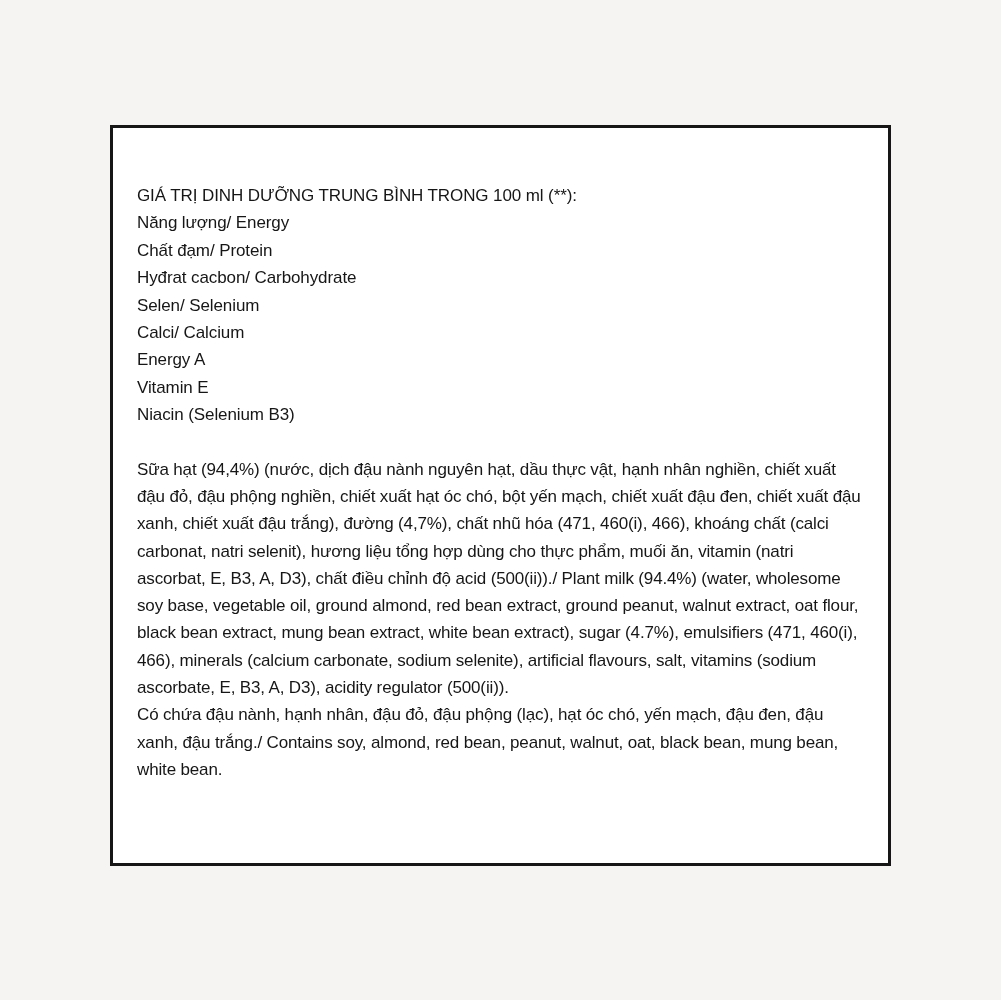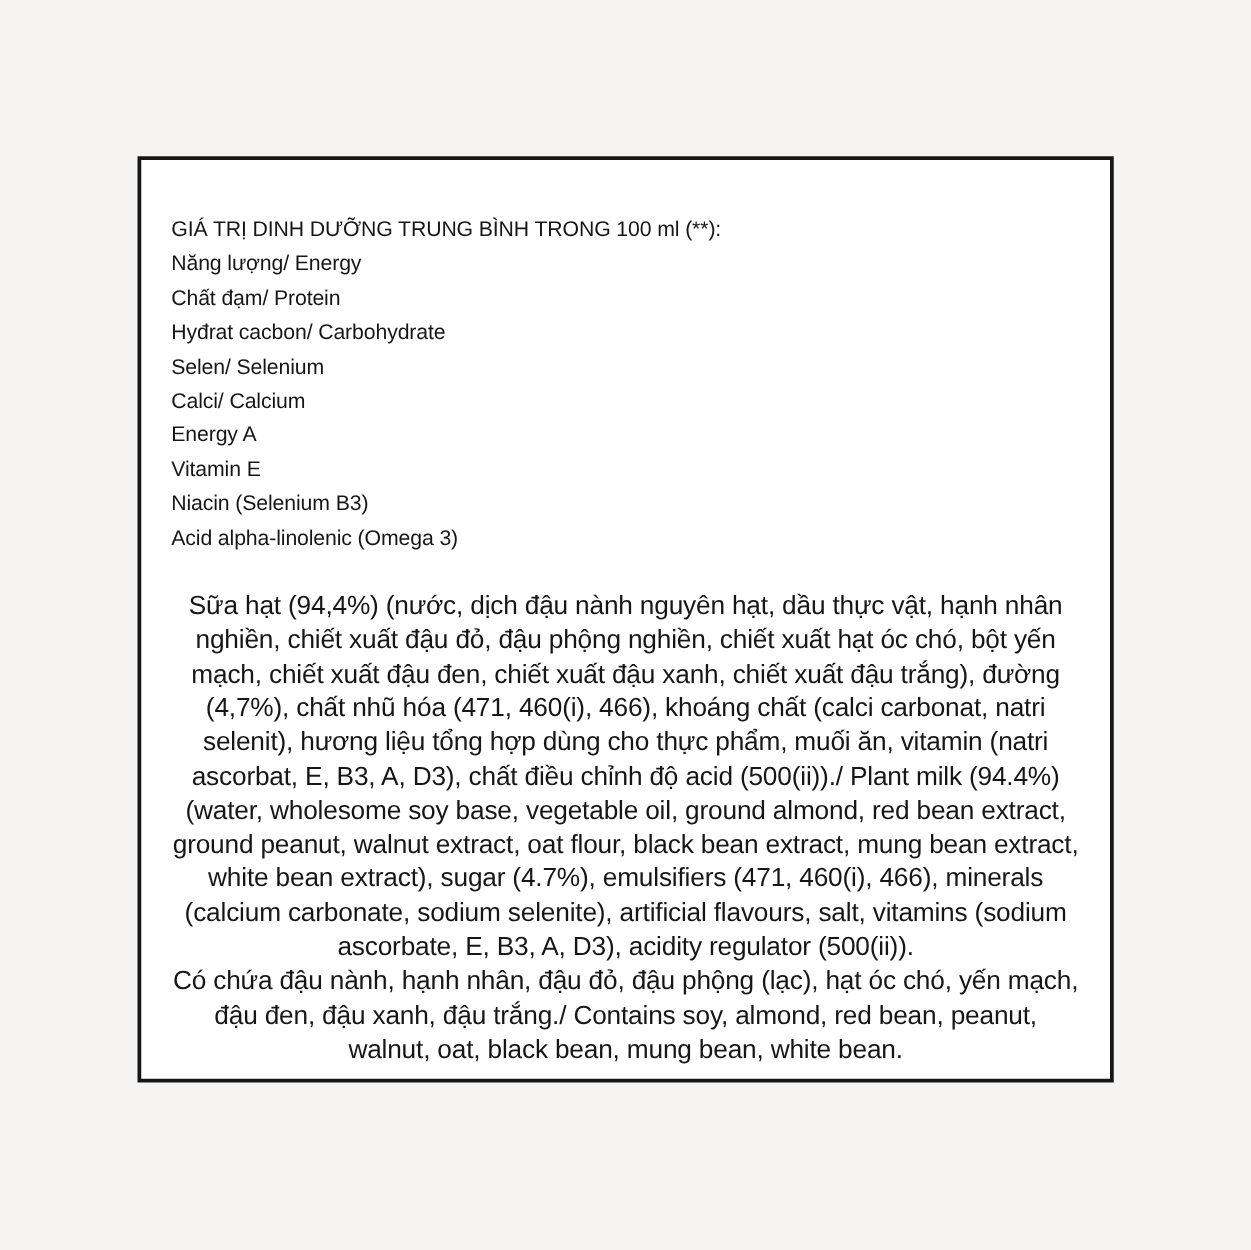--- a/index.html
+++ b/index.html
@@ -16,56 +16,55 @@
   }
   .label-card {
     position: absolute;
     left: 110px;
     top: 125px;
     width: 781px;
     height: 741px;
     background: #ffffff;
     border: 3px solid #161616;
     box-sizing: border-box;
-    padding: 42px 24px 0 24px;
+    padding: 54px 24px 0 24px;
     overflow: hidden;
   }
   .line {
     font-size: 17px;
     line-height: 27.4px;
     letter-spacing: -0.1px;
     white-space: nowrap;
   }
   .spacer {
     height: 27px;
   }
   .para {
-    font-size: 21px;
+    font-size: 17px;
     line-height: 27.3px;
     letter-spacing: -0.15px;
-    text-align: center;
+    text-align: left;
   }
 </style>
 </head>
 <body>
 
 <div class="label-card">
 
   <div class="line">GIÁ TRỊ DINH DƯỠNG TRUNG BÌNH TRONG 100 ml (**):</div>
 
   <div>
     <div class="line">Năng lượng/ Energy</div>
     <div class="line">Chất đạm/ Protein</div>
     <div class="line">Hyđrat cacbon/ Carbohydrate</div>
     <div class="line">Selen/ Selenium</div>
     <div class="line">Calci/ Calcium</div>
     <div class="line">Energy A</div>
     <div class="line">Vitamin E</div>
     <div class="line">Niacin (Selenium B3)</div>
-    <div class="line">Acid alpha-linolenic (Omega 3)</div>
   </div>
 
   <div class="spacer"></div>
 
 
   <div class="para">Sữa hạt (94,4%) (nước, dịch đậu nành nguyên hạt, dầu thực vật, hạnh nhân nghiền, chiết xuất đậu đỏ, đậu phộng nghiền, chiết xuất hạt óc chó, bột yến mạch, chiết xuất đậu đen, chiết xuất đậu xanh, chiết xuất đậu trắng), đường (4,7%), chất nhũ hóa (471, 460(i), 466), khoáng chất (calci carbonat, natri selenit), hương liệu tổng hợp dùng cho thực phẩm, muối ăn, vitamin (natri ascorbat, E, B3, A, D3), chất điều chỉnh độ acid (500(ii))./ Plant milk (94.4%) (water, wholesome soy base, vegetable oil, ground almond, red bean extract, ground peanut, walnut extract, oat flour, black bean extract, mung bean extract, white bean extract), sugar (4.7%), emulsifiers (471, 460(i), 466), minerals (calcium carbonate, sodium selenite), artificial flavours, salt, vitamins (sodium ascorbate, E, B3, A, D3), acidity regulator (500(ii)).</div>
 
   <div class="para">Có chứa đậu nành, hạnh nhân, đậu đỏ, đậu phộng (lạc), hạt óc chó, yến mạch, đậu đen, đậu xanh, đậu trắng./ Contains soy, almond, red bean, peanut, walnut, oat, black bean, mung bean, white bean.</div>
 
 </div>

